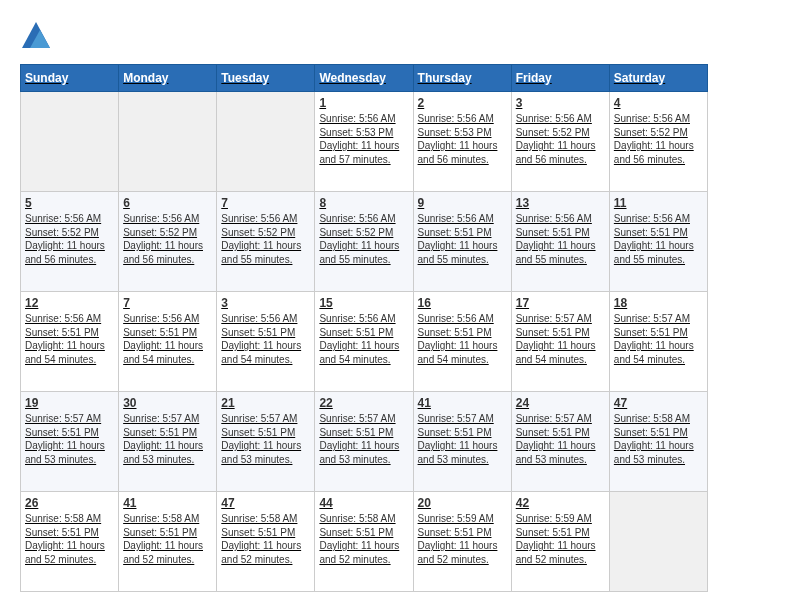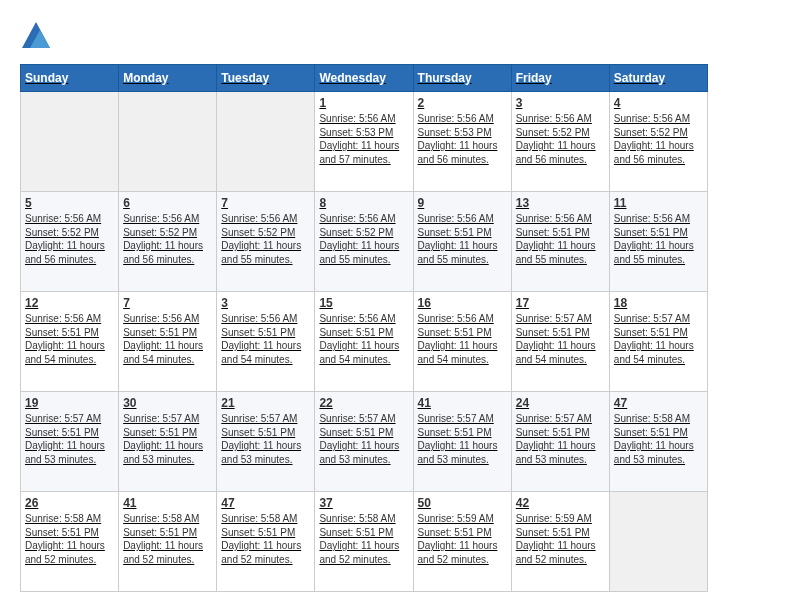--- a/index.html
+++ b/index.html
@@ -338,28 +338,28 @@
 and 52 minutes.</div>
           </td>
           <td>
             <span class="day-num">47</span>
             <div class="cell-text" style="white-space: pre-line;">Sunrise: 5:58 AM
 Sunset: 5:51 PM
 Daylight: 11 hours
 and 52 minutes.</div>
           </td>
           <td>
-            <span class="day-num">37</span>
-            <div class="cell-text" style="white-space: pre-line;">Sunrise: 5:58 AM
-Sunset: 5:51 PM
-Daylight: 11 hours
-and 52 minutes.</div>
-          </td>
-          <td>
-            <span class="day-num">50</span>
+            <span class="day-num">44</span>
+            <div class="cell-text" style="white-space: pre-line;">Sunrise: 5:58 AM
+Sunset: 5:51 PM
+Daylight: 11 hours
+and 52 minutes.</div>
+          </td>
+          <td>
+            <span class="day-num">20</span>
             <div class="cell-text" style="white-space: pre-line;">Sunrise: 5:59 AM
 Sunset: 5:51 PM
 Daylight: 11 hours
 and 52 minutes.</div>
           </td>
           <td>
             <span class="day-num">42</span>
             <div class="cell-text" style="white-space: pre-line;">Sunrise: 5:59 AM
 Sunset: 5:51 PM
 Daylight: 11 hours

